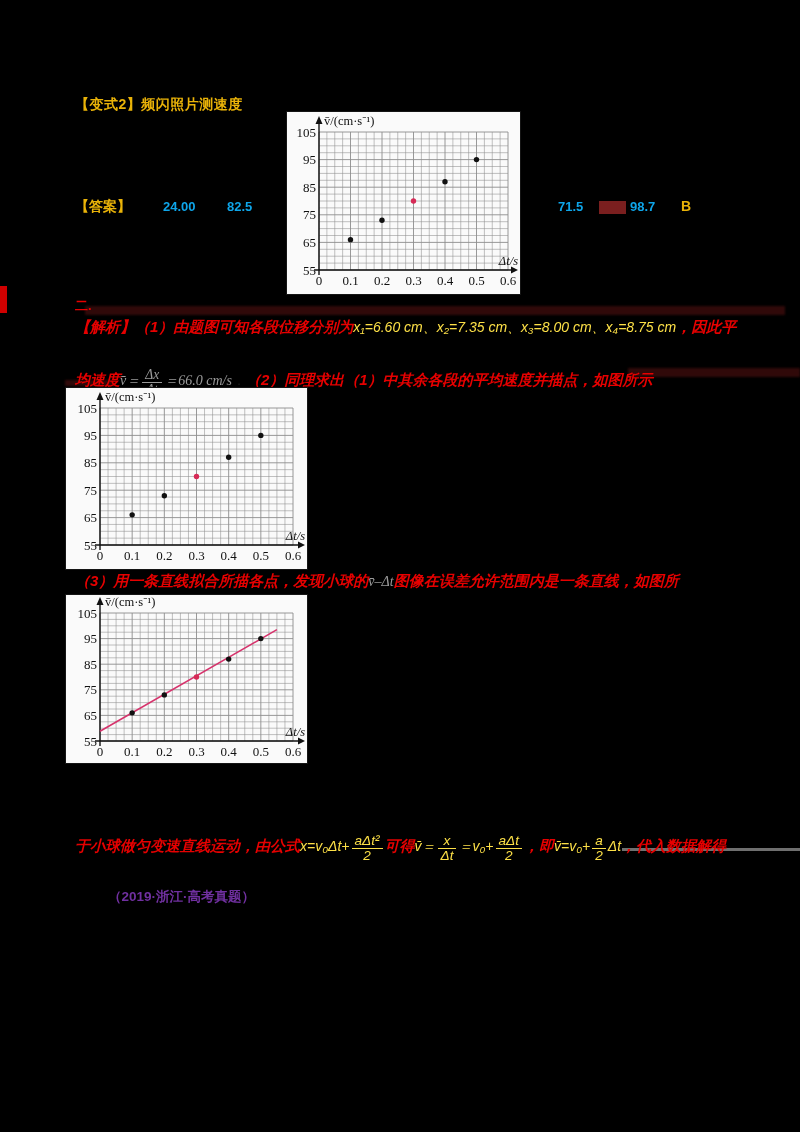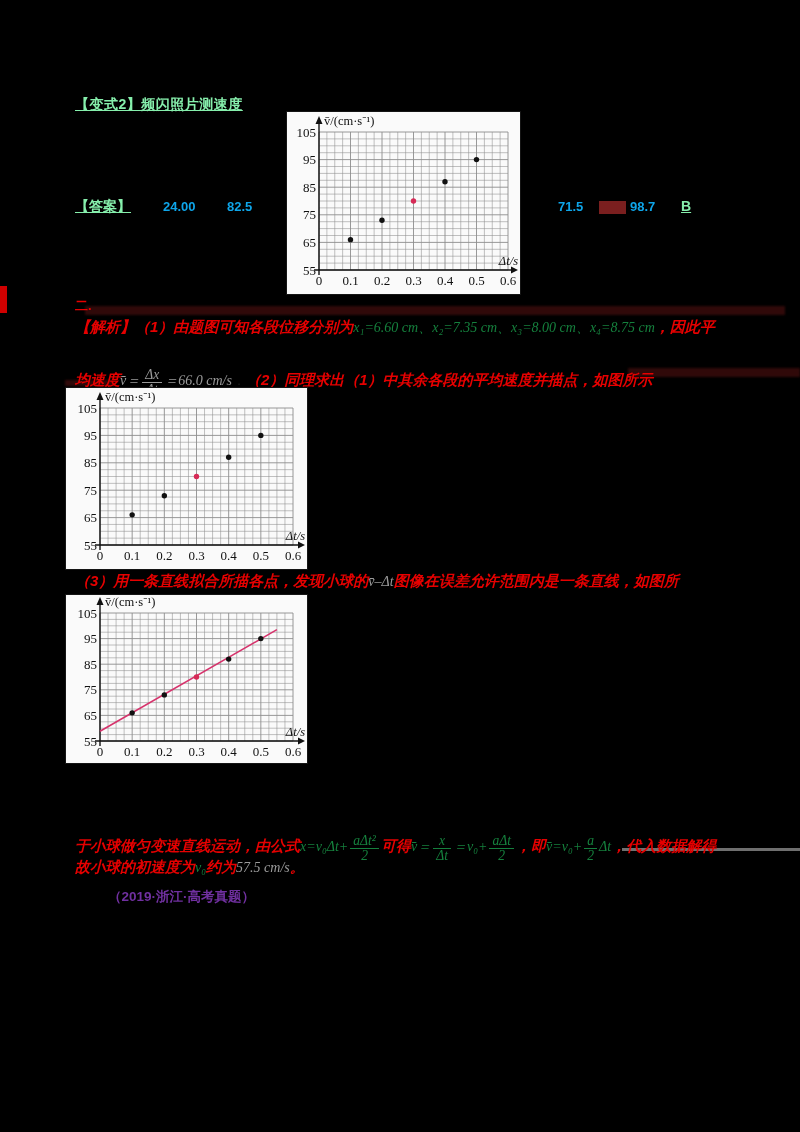--- a/index.html
+++ b/index.html
@@ -1,24 +1,24 @@
 <!DOCTYPE html>
 <html><head>
 <meta charset="utf-8">
 <style>
   html,body{margin:0;padding:0;background:#000;}
   .page{position:relative;width:800px;height:1132px;background:#000;overflow:hidden;
         font-family:"Liberation Sans",sans-serif;}
   .abs{position:absolute;white-space:nowrap;}
-  .red{color:#86efac;font-weight:bold;font-size:14px;text-decoration:underline;}
+  .red{color:#eab308;font-weight:bold;font-size:14px;}
   .heading{font-size:14px;letter-spacing:0.5px;}
   .ansnum{color:#0ea5e9;font-weight:bold;font-size:13px;}
   .marker{color:#e60000;font-weight:bold;font-size:13px;}
   .seg-red{color:#e60000;font-weight:bold;font-size:15px;font-style:italic;}
-  .seg-math{color:#15803d;font-family:Liberation Serif, serif;font-style:italic;font-size:14px;}
+  .seg-math{color:#fde047;font-family:Liberation Sans, sans-serif;font-style:italic;font-size:14px;}
   .seg-mathlight{color:#9a9a9a;font-family:"Liberation Serif",serif;font-style:italic;font-size:14px;}
   .seg-dark{color:#161616;font-size:14px;}
   .frac{display:inline-block;vertical-align:-0.7em;text-align:center;line-height:1.05;font-size:0.85em;margin:16px 2px;}
   .frac .num{display:block;border-bottom:1px solid currentColor;padding:0 3px;}
   .frac .den{display:block;padding:0 3px;}
   .panel{position:absolute;background:#fafafa;box-shadow:0 0 0 1px #151515;}
   .purple{color:#7030a0;font-weight:bold;font-size:13.5px;margin-left:13px;}
   .redbox{position:absolute;background:#7a1f1f;}
   .smear{position:absolute;background:#4a0f0f;opacity:0.65;filter:blur(1px);}
   .graybar{position:absolute;background:#6f6f6f;}
@@ -274,17 +274,16 @@
         <line x1="34" y1="136.27200000000002" x2="210.91666666666669" y2="34.64" stroke="#d6336c" stroke-width="1.6"></line>
         <circle cx="66.16666666666667" cy="117.84" r="2.7" fill="#111"></circle>
         <circle cx="98.33333333333334" cy="99.92" r="2.7" fill="#111"></circle>
         <circle cx="162.66666666666669" cy="64.08" r="2.7" fill="#111"></circle>
         <circle cx="194.83333333333334" cy="43.599999999999994" r="2.7" fill="#111"></circle>
         <circle cx="130.5" cy="82" r="2.7" fill="#d62a56"></circle>
       </svg>
   </div>
 
   <div class="tline" id="line-b2" style="left:75px;top:818px;"><span class="seg-red">于小球做匀变速直线运动，由公式</span><span class="seg-math">x=v₀Δt+</span><span class="frac seg-math"><span class="num">aΔt²</span><span class="den">2</span></span><span class="seg-red">可得</span><span class="seg-math">v̄＝</span><span class="frac seg-math"><span class="num">x</span><span class="den">Δt</span></span><span class="seg-math">＝v₀+</span><span class="frac seg-math"><span class="num">aΔt</span><span class="den">2</span></span><span class="seg-red">，即</span><span class="seg-math">v̄=v₀+</span><span class="frac seg-math"><span class="num">a</span><span class="den">2</span></span><span class="seg-math">Δt</span><span class="seg-red">，代入数据解得</span></div>
-  <div class="tline" id="line-b3" style="left:75px;top:858px;"><span class="seg-red">故小球的初速度为</span><span class="seg-math">v₀</span><span class="seg-red">约为</span><span class="seg-mathlight">57.5 cm/s</span><span class="seg-red">。</span></div>
 
   <div class="abs purple" style="left:95px;top:888px;">（2019·浙江·高考真题）</div>
 
 </div>
 
 </body></html>

